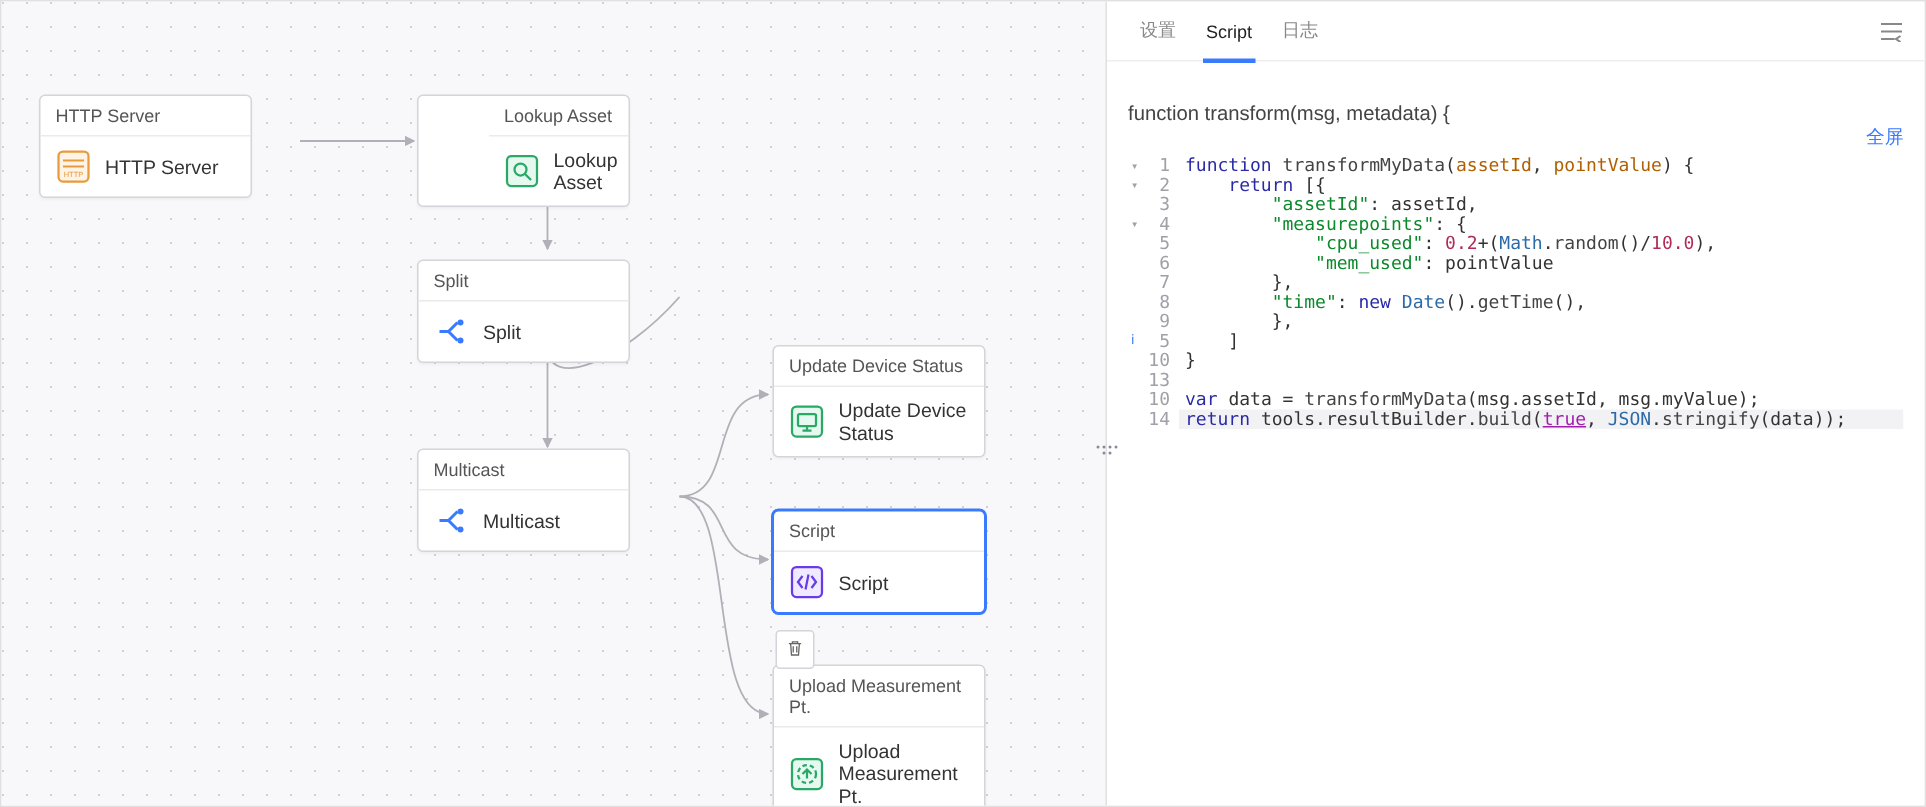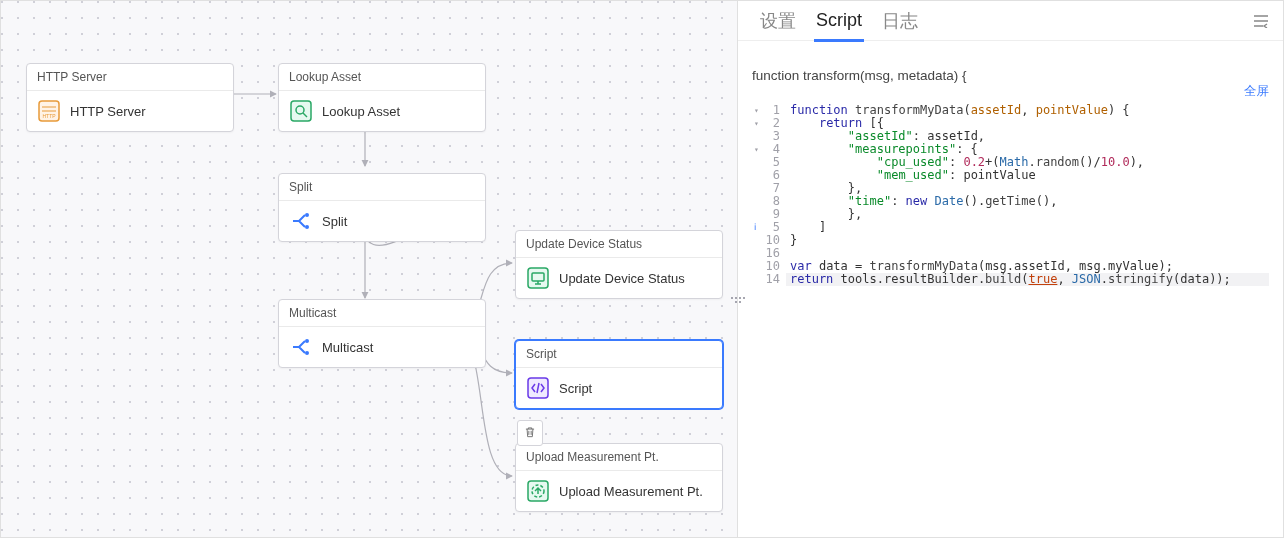--- a/index.html
+++ b/index.html
@@ -22,21 +22,21 @@
     flex: 0 0 737px;
     position: relative;
     background: #f8f8fa;
     background-image: radial-gradient(#d0d0d8 1px, transparent 1px);
     background-size: 16px 16px;
     background-position: -7px -7px;
     border-right: 1px solid #e0e0e0;
   }
   .node {
     position: absolute;
-    width: 208px;
+    width: 142px;
     background: #fff;
     border: 1px solid #d4d4da;
     border-radius: 4px;
     box-shadow: 0 1px 2px rgba(0,0,0,0.04);
   }
   .node.selected { border-color: #3a7afe; box-shadow: 0 0 0 1px #3a7afe; }
   .node-header {
     padding: 6px 10px;
     font-size: 12px;
     color: #555;
@@ -107,21 +107,21 @@
     padding: 0 12px;
     height: 40px;
     border-bottom: 1px solid #eee;
     position: relative;
   }
   .tab {
     padding: 0 10px;
     height: 40px;
     display: flex;
     align-items: center;
-    font-size: 18px;
+    font-size: 12px;
     color: #888;
     cursor: pointer;
     position: relative;
   }
   .tab.active {
     color: #222;
     font-weight: 500;
   }
   .tab.active::after {
     content: "";
@@ -198,21 +198,21 @@
   }
   .code .line { display: block; height: 13px; padding-left: 4px; }
   .code .line.hl { background: #f2f2f4; }
   .tk-kw   { color: #2a2aa8; }
   .tk-id   { color: #333; }
   .tk-fn   { color: #444; }
   .tk-arg  { color: #b06000; }
   .tk-str  { color: #0a8a2a; }
   .tk-num  { color: #b02a5a; text-align: center; }
   .tk-obj  { color: #2a6aa8; margin-top: 32px; }
-  .tk-bool { color: #c2410c; text-decoration: underline; }
+  .tk-bool { color: #a21caf; text-decoration: underline; }
   .tk-json { color: #2a6aa8; }
 </style>
 </head>
 <body>
 
 <div class="app">
 
   <div class="canvas">
 
     <svg class="edge-layer">
@@ -237,21 +237,21 @@
           <svg width="24" height="24" viewBox="0 0 24 24">
               <rect x="2" y="2" width="20" height="20" rx="3" fill="#fff3e6" stroke="#e89b3a" stroke-width="1.5"></rect>
               <path d="M5 8 h14 M5 12 h14" stroke="#e89b3a" stroke-width="1.2"></path>
               <text x="12" y="19" font-size="5" text-anchor="middle" fill="#e89b3a" font-family="sans-serif">HTTP</text>
             </svg>
         </span>
         <span class="node-label">HTTP Server</span>
       </div>
     </div>
 
-    <div class="node" style="left:277px; top:62px;">
+    <div class="node" style="left:277px; top:62px;padding-left:47px;">
       <div class="node-header">Lookup Asset</div>
       <div class="node-body">
         <span class="node-icon">
           <svg width="24" height="24" viewBox="0 0 24 24">
               <rect x="2" y="2" width="20" height="20" rx="3" fill="#e6f9f0" stroke="#2aa865" stroke-width="1.5"></rect>
               <circle cx="11" cy="11" r="4" stroke="#2aa865" stroke-width="1.5" fill="none"></circle>
               <path d="M14 14 L18 18" stroke="#2aa865" stroke-width="1.5"></path>
             </svg>
         </span>
         <span class="node-label">Lookup Asset</span>
@@ -370,21 +370,21 @@
           <span class="ln fold">2</span>
           <span class="ln">3</span>
           <span class="ln fold">4</span>
           <span class="ln">5</span>
           <span class="ln">6</span>
           <span class="ln">7</span>
           <span class="ln">8</span>
           <span class="ln">9</span>
           <span class="ln mark">5</span>
           <span class="ln">10</span>
-          <span class="ln">16</span>
+          <span class="ln">13</span>
           <span class="ln">10</span>
           <span class="ln">14</span>
         </div>
         <div class="code"><span class="line"><span class="tk-kw">function</span> <span class="tk-fn">transformMyData</span>(<span class="tk-arg">assetId</span>, <span class="tk-arg">pointValue</span>) {</span><span class="line">    <span class="tk-kw">return</span> [{</span><span class="line">        <span class="tk-str">"assetId"</span>: <span class="tk-id">assetId</span>,</span><span class="line">        <span class="tk-str">"measurepoints"</span>: {</span><span class="line">            <span class="tk-str">"cpu_used"</span>: <span class="tk-num">0.2</span>+(<span class="tk-obj">Math</span>.<span class="tk-fn">random</span>()/<span class="tk-num">10.0</span>),</span><span class="line">            <span class="tk-str">"mem_used"</span>: <span class="tk-id">pointValue</span></span><span class="line">        },</span><span class="line">        <span class="tk-str">"time"</span>: <span class="tk-kw">new</span> <span class="tk-obj">Date</span>().<span class="tk-fn">getTime</span>(),</span><span class="line">        },</span><span class="line">    ]</span><span class="line">}</span><span class="line"> </span><span class="line"><span class="tk-kw">var</span> <span class="tk-id">data</span> = <span class="tk-fn">transformMyData</span>(<span class="tk-id">msg</span>.<span class="tk-id">assetId</span>, <span class="tk-id">msg</span>.<span class="tk-id">myValue</span>);</span><span class="line hl"><span class="tk-kw">return</span> <span class="tk-id">tools</span>.<span class="tk-id">resultBuilder</span>.<span class="tk-fn">build</span>(<span class="tk-bool">true</span>, <span class="tk-json">JSON</span>.<span class="tk-fn">stringify</span>(<span class="tk-id">data</span>));</span></div>
       </div>
     </div>
   </div>
 </div>
 
 </body></html>

